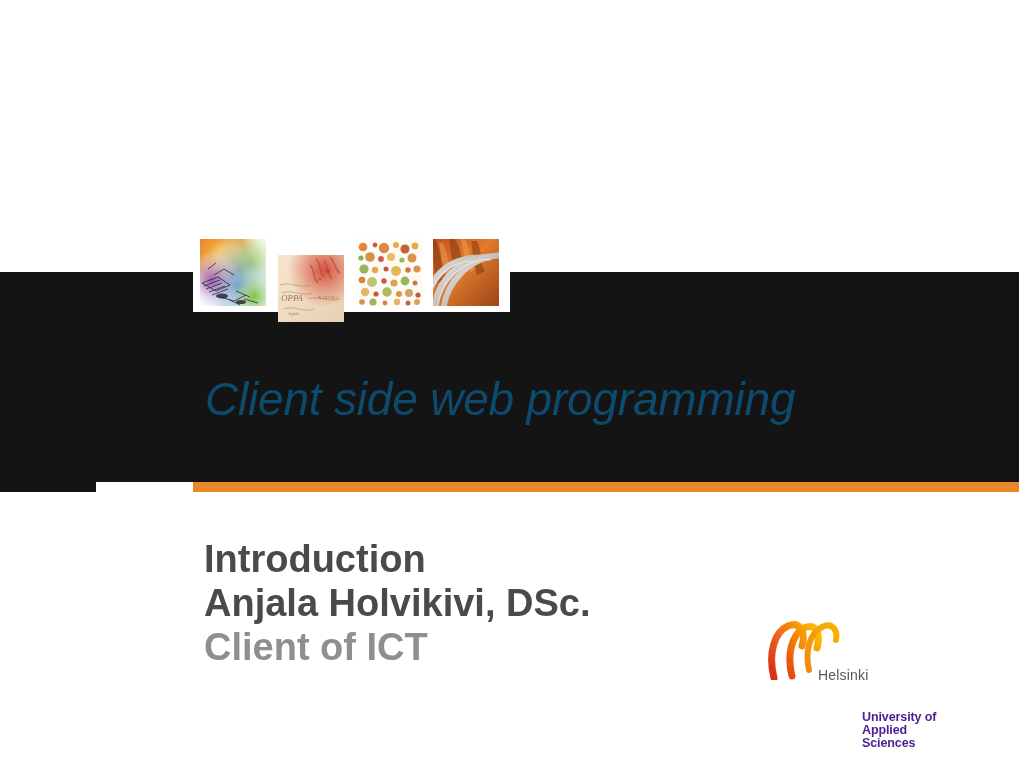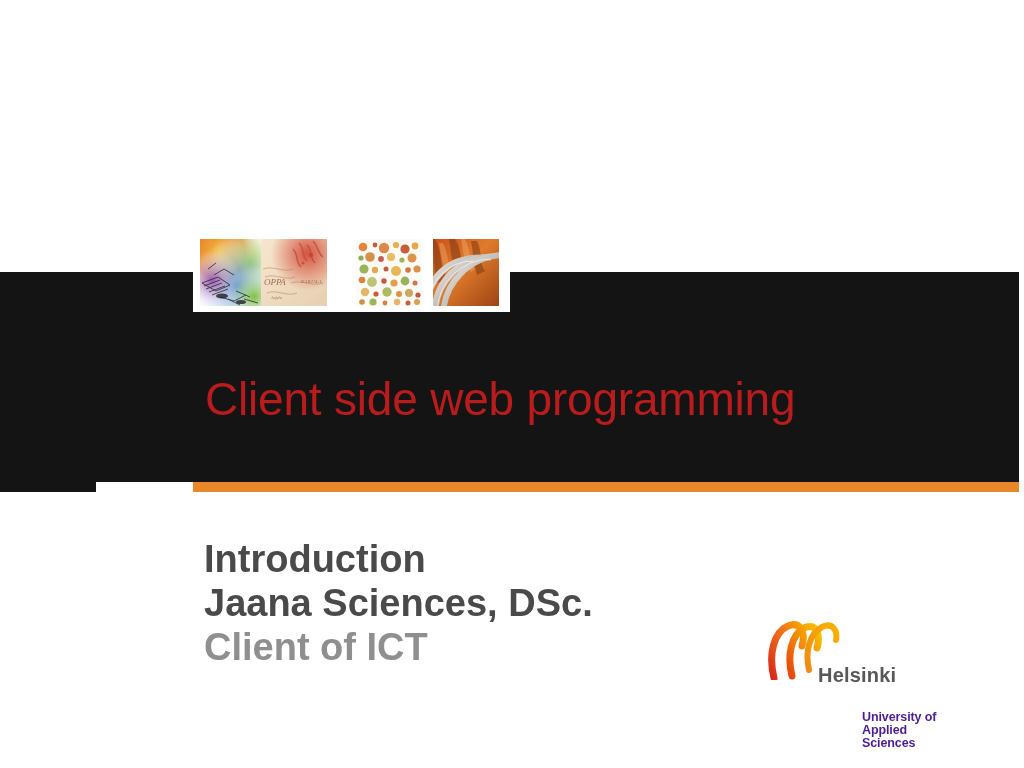--- a/index.html
+++ b/index.html
@@ -63,38 +63,39 @@
     background: #ffffff;
   }
   .photo {
     position: absolute;
     top: 2px;
     width: 66px;
     height: 67px;
     overflow: hidden;
   }
   .photo-1 { left: 7px; }
-  .photo-2 { left: 68px; }
+  .photo-2 { left: 85px; margin-top: 16px; }
   .photo-3 { left: 163px; }
   .photo-4 { left: 240px; }
 
   .photo svg { display: block; width: 100%; height: 100%; }
 
   
   .slide-title {
     position: absolute;
     left: 205px;
     top: 372px;
     width: 790px;
-    color: #b91c1c;
+    color: #0c4a6e;
     font-size: 46px;
     font-weight: 400;
     letter-spacing: -0.2px;
     line-height: 54px;
     white-space: nowrap;
+    font-style: italic;
   }
 
   
   .subtitle {
     position: absolute;
     left: 204px;
     top: 537px;
     width: 520px;
   }
   .subtitle-line {
@@ -120,22 +121,22 @@
     top: 0;
     width: 84px;
     height: 62px;
   }
   .logo-mark svg { display: block; width: 100%; height: 100%; }
 
   .logo-helsinki {
     position: absolute;
     left: 56px;
     top: 50px;
-    font-size: 20px;
-    font-weight: 700;
+    font-size: 14px;
+    font-weight: 400;
     color: #58585a;
     letter-spacing: 0.2px;
     line-height: 15px;
   }
   .logo-metropolia {
     position: absolute;
     left: 52px;
     top: 63px;
     font-size: 33px;
     font-weight: 700;
@@ -336,21 +337,21 @@
         </g>
       </svg>
     </div>
 
   </div>
 
   <div class="slide-title">Client side web programming</div>
 
   <div class="subtitle">
     <div class="subtitle-line">Introduction</div>
-    <div class="subtitle-line">Jaana Sciences, DSc.</div>
+    <div class="subtitle-line">Anjala Holvikivi, DSc.</div>
     <div class="subtitle-line muted">Client of ICT</div>
   </div>
 
   <div class="logo">
     <div class="logo-mark">
       <svg viewBox="0 0 84 62" aria-hidden="true">
         <defs>
           <linearGradient id="mk1" x1="0" y1="1" x2="1" y2="0">
             <stop offset="0%" stop-color="#d62b16"></stop>
             <stop offset="55%" stop-color="#ef6c1d"></stop>

